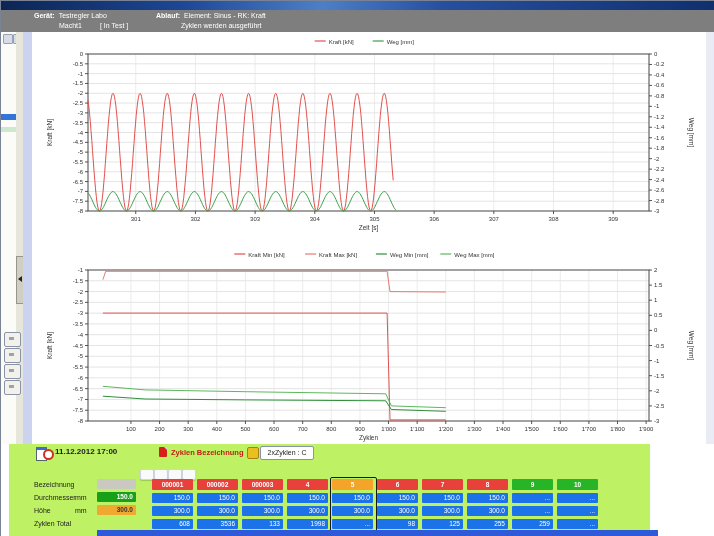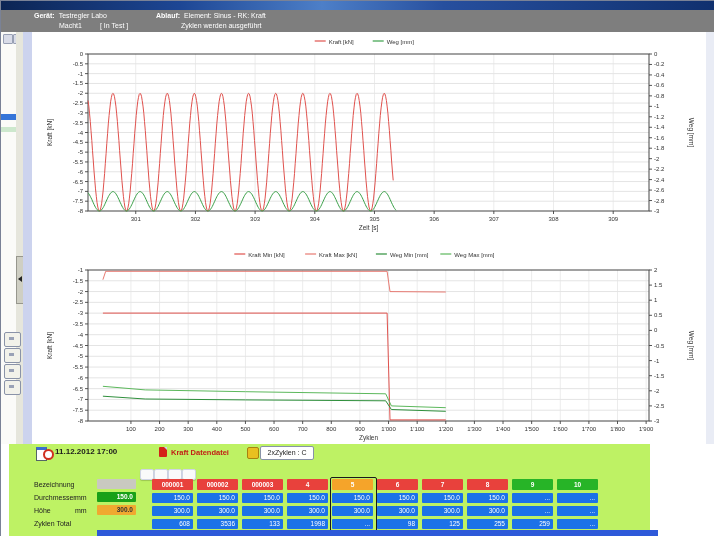--- a/index.html
+++ b/index.html
@@ -364,21 +364,21 @@
         </svg></div>
   </div>
 
   <div id="bottom" class="abs">
     <div id="dt-icon">
       <div class="cal"></div>
       <div class="clock"></div>
     </div>
     <div id="dt-text">11.12.2012 17:00</div>
     <div id="file-icon"></div>
-    <div id="file-label">Kraft Datendatei</div>
+    <div id="file-label">Zyklen Bezeichnung</div>
     <div id="cyc-icon"></div>
     <div id="cyc-btn">2xZyklen : C</div>
 
     <div class="mini-btn" style="left:131px;"></div>
     <div class="mini-btn" style="left:145px;"></div>
     <div class="mini-btn" style="left:159px;"></div>
     <div class="mini-btn" style="left:173px;"></div>
 
     <div class="rlabel" style="top:36px;">Bezeichnung</div>
     <div class="rlabel" style="top:49px;">Durchmesser</div>

